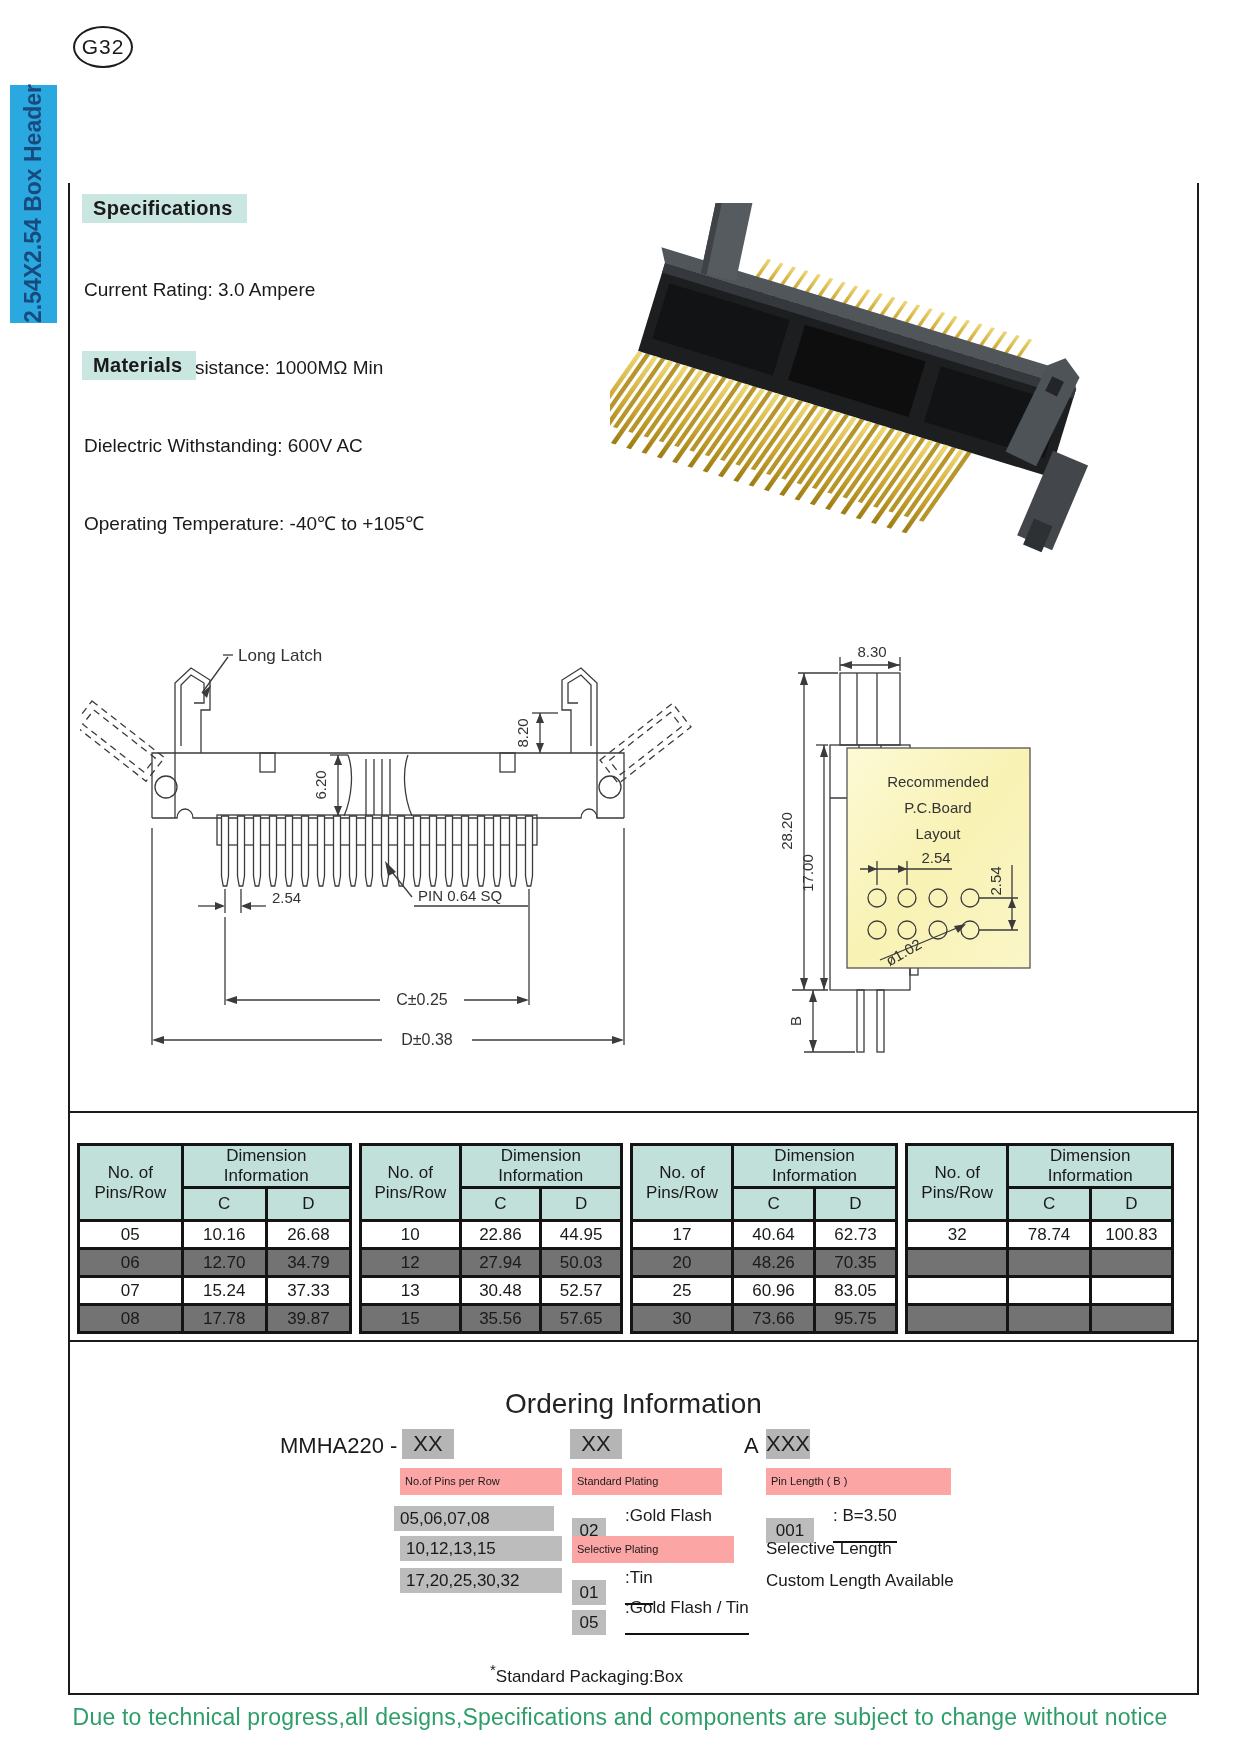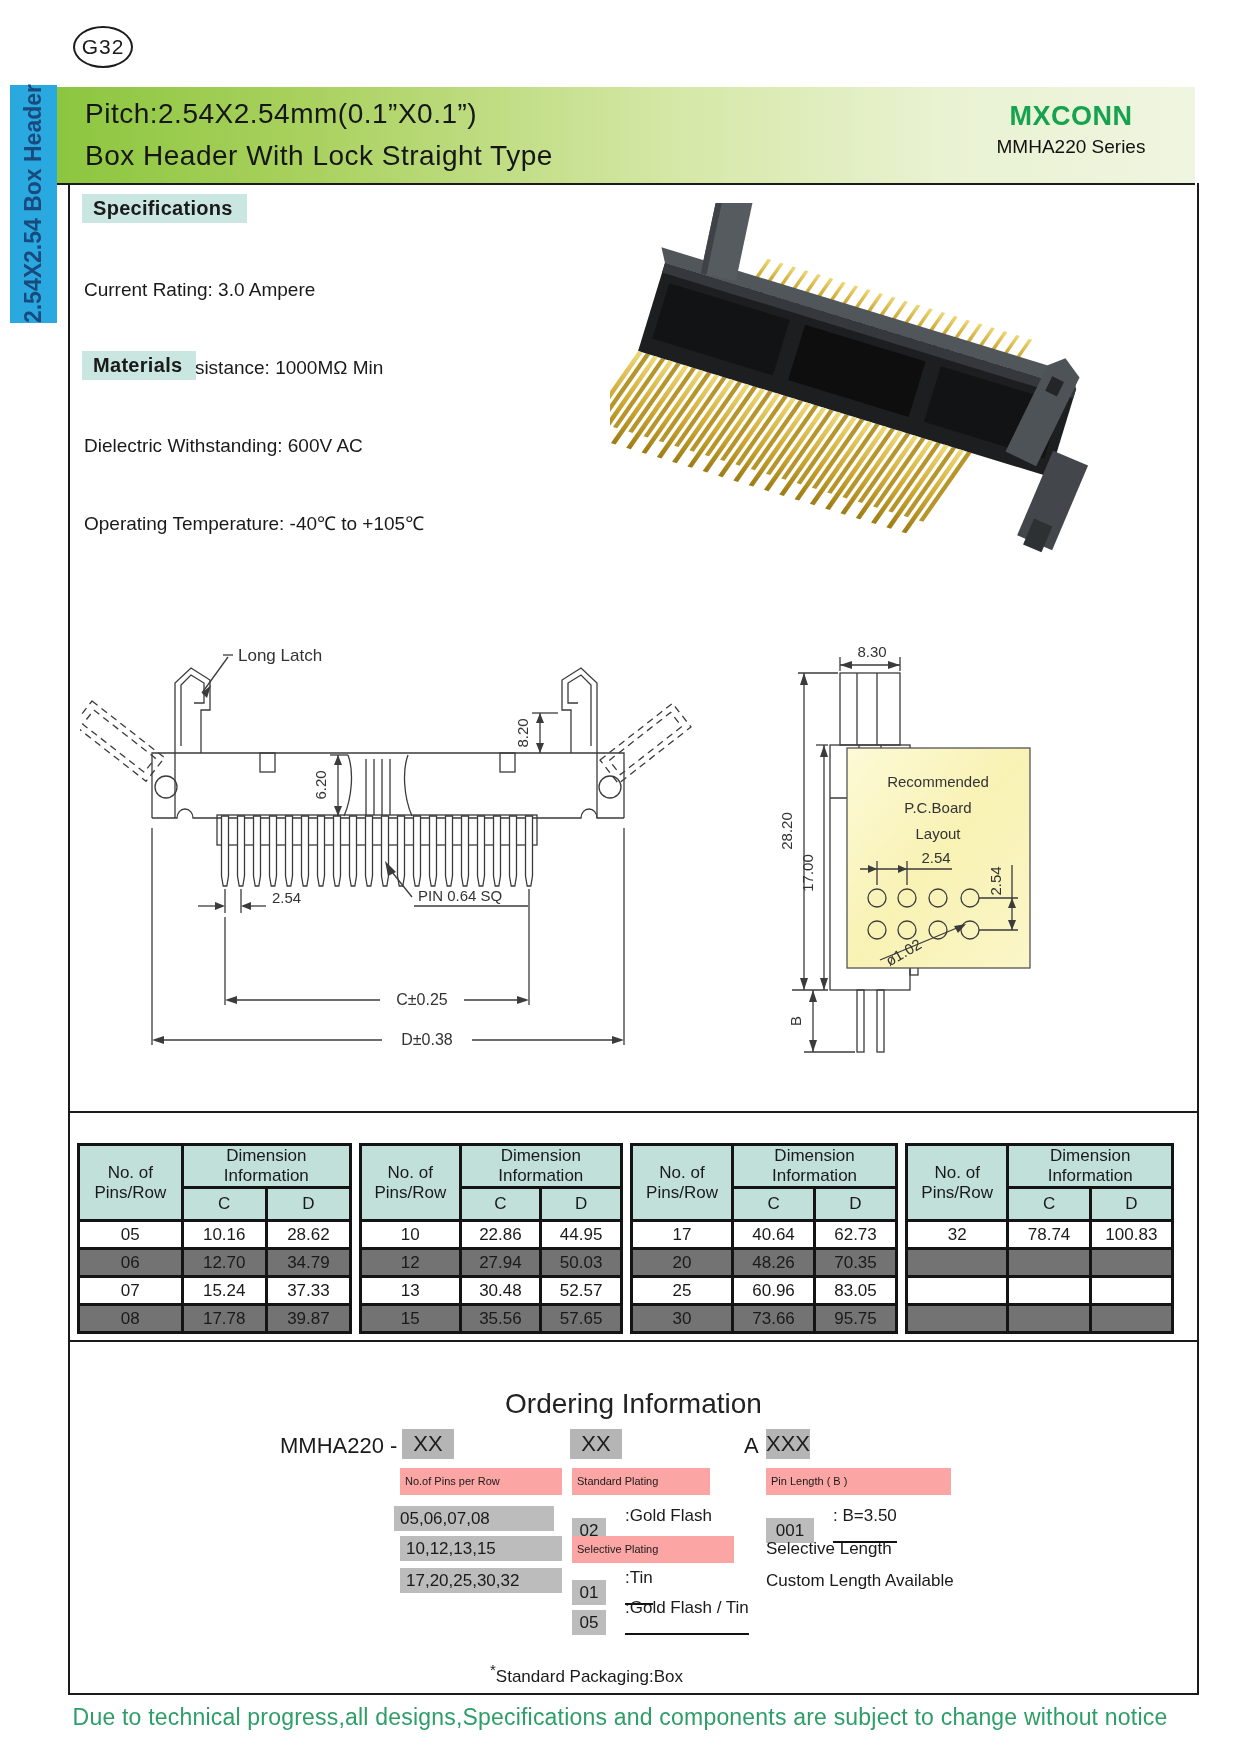--- a/index.html
+++ b/index.html
@@ -70,30 +70,20 @@
 <div class="page">
 
   <div class="abs g32">
     <span>G32</span>
   </div>
 
   <div class="abs sidebar">
     <span>2.54X2.54 Box Header</span>
   </div>
 
-  <div class="abs headerbar">
-    <div class="title-lines">
-      <div>Pitch:2.54X2.54mm(0.1”X0.1”)</div>
-      <div>Box Header With Lock Straight Type</div>
-    </div>
-    <div class="brand">
-      <div class="bname">MXCONN</div>
-      <div class="bseries">MMHA220 Series</div>
-    </div>
-  </div>
 
   <div class="abs mainbox">
 
     <div class="sec-head" style="left:12px;top:11px;">Specifications</div>
     <div class="spec-list" style="left:14px;top:42px;">
       <div>Current Rating: 3.0 Ampere</div>
       <div>Insulation Resistance: 1000MΩ Min</div>
       <div>Dielectric Withstanding: 600V AC</div>
       <div>Operating Temperature: -40℃ to +105℃</div>
     </div>
@@ -412,21 +402,21 @@
           </th>
           <th colspan="2">Dimension Information</th>
         </tr>
         <tr class="h2r">
           <th style="width:31.5%;">C</th>
           <th style="width:31.5%;">D</th>
         </tr>
         <tr class="dr">
               <td>05</td>
               <td>10.16</td>
-              <td>28.62</td>
+              <td>26.68</td>
             </tr>
         <tr class="dr alt">
               <td>06</td>
               <td>12.70</td>
               <td>34.79</td>
             </tr>
         <tr class="dr">
               <td>07</td>
               <td>15.24</td>
               <td>37.33</td>
@@ -560,21 +550,21 @@
     <div class="codebox" style="left:332px;top:1246px;width:52px;">XX</div>
     <div class="codebox" style="left:500px;top:1246px;width:52px;">XX</div>
     <div class="ord-text" style="left:674px;top:1250px;">A</div>
     <div class="codebox" style="left:696px;top:1246px;width:44px;">XXX</div>
 
     <div class="ord-teal" style="left:330px;top:1285px;width:162px;">No.of Pins per Row</div>
     <div class="ord-gray" style="left:324px;top:1323px;width:160px;">05,06,07,08</div>
     <div class="ord-gray" style="left:330px;top:1353px;width:162px;">10,12,13,15</div>
     <div class="ord-gray" style="left:330px;top:1385px;width:162px;">17,20,25,30,32</div>
 
-    <div class="ord-teal" style="left:502px;top:1285px;width:138px;">Standard Plating</div>
+    <div class="ord-teal" style="left:502px;top:1285px;width:150px;">Standard Plating</div>
     <div class="ord-row" style="left:502px;top:1323px;">
       <span class="ord-code" style="width:34px;">02</span>
       <span class="ulab">:Gold Flash</span>
     </div>
     <div class="ord-teal" style="left:502px;top:1353px;width:162px;">Selective Plating</div>
     <div class="ord-row" style="left:502px;top:1385px;">
       <span class="ord-code" style="width:34px;">01</span>
       <span class="ulab">:Tin</span>
     </div>
     <div class="ord-row" style="left:502px;top:1415px;">

